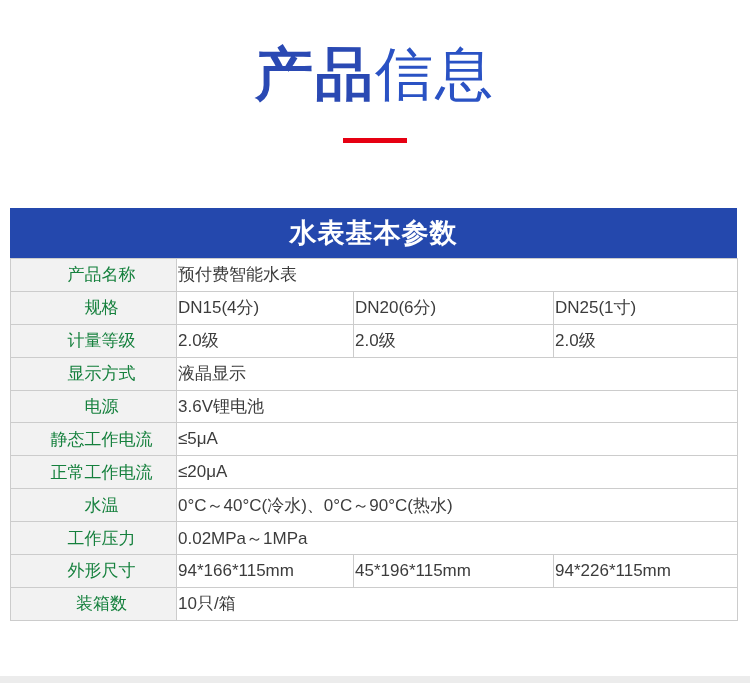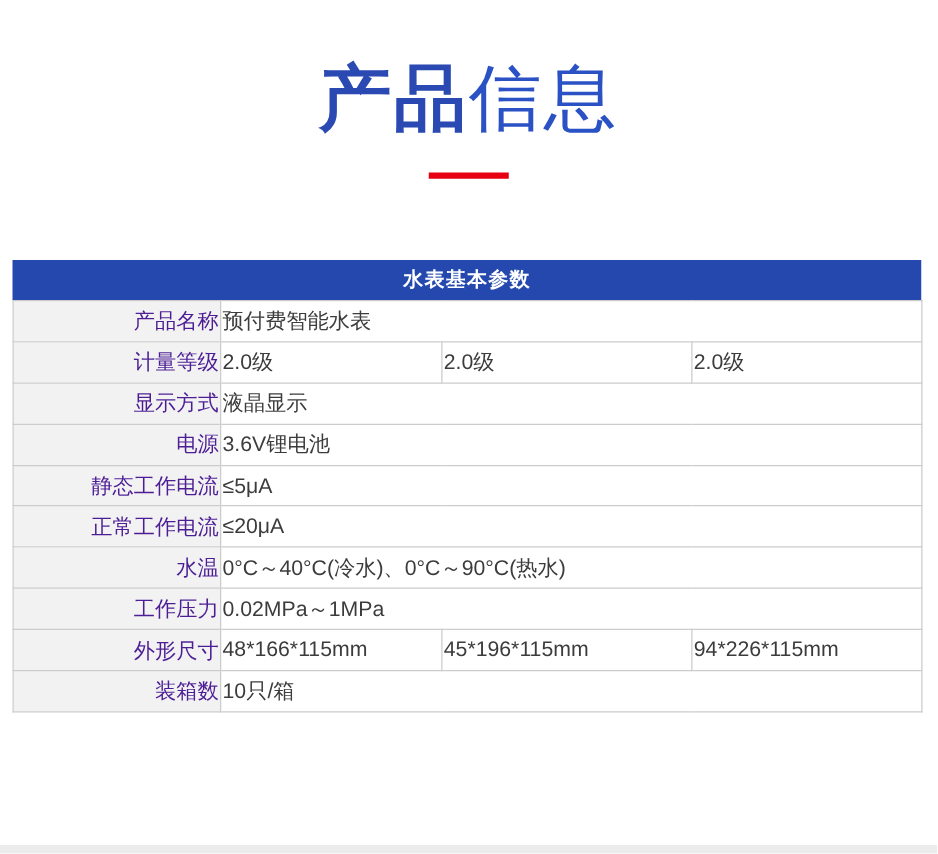--- a/index.html
+++ b/index.html
@@ -10,20 +10,21 @@
     background:#ffffff;
     font-family:"Liberation Sans","DejaVu Sans",sans-serif;
     color:#333333;
   }
   
   .title-block{
     padding-top:50px;
     text-align:center;
     line-height:1;
     white-space:nowrap;
+    font-family:Liberation Mono, monospace;
   }
   .title-bold{
     font-size:58px;
     font-weight:900;
     color:var(--title-bold,#2a49b3);
     letter-spacing:2px;
   }
   .title-light{
     font-size:58px;
     font-weight:400;
@@ -35,24 +36,24 @@
     margin:30px auto 0 auto;
     background:var(--accent-red,#e60012);
   }
   
   .table-wrap{
     position:absolute;
     left:10px;top:208px;
     width:727px;
   }
   .tbl-header{
-    height:32px;
+    height:50px;
     background:var(--accent-blue,#2448ad);
     color:#ffffff;
-    font-size:16px;
+    font-size:27px;
     font-weight:700;
     letter-spacing:1px;
     display:flex;
     align-items:center;
     justify-content:center;
   }
   table.spec{
     border-collapse:collapse;
     table-layout:fixed;
     width:727px;
@@ -62,23 +63,23 @@
     border:1px solid #cccccc;
     height:29.9px;
     font-size:17px;
     color:#3c3c3c;
     text-align:left;
     overflow:hidden;
     white-space:nowrap;
   }
   table.spec td.label{
     background:#f2f2f2;
-    text-align:right;
+    text-align:center;
     padding-left:17px;
-    color:#4c1d95;
+    color:#15803d;
     font-weight:500;
   }
   table.spec{border:1px solid #c3c3c3;border-top:none;}
   .bottom-strip{
     position:absolute;
     left:0;bottom:0;
     width:750px;height:7px;
     background:#ececec;
   }
 </style>
@@ -101,20 +102,26 @@
           <col style="width: 177px;">
           <col style="width: 200px;">
           <col style="width: 184px;">
         </colgroup>
       <tbody id="spec-body">
           <tr>
             <td class="label">产品名称</td>
             <td colspan="3">预付费智能水表</td>
           </tr>
           <tr>
+            <td class="label">规格</td>
+            <td>DN15(4分)</td>
+            <td>DN20(6分)</td>
+            <td>DN25(1寸)</td>
+          </tr>
+          <tr>
             <td class="label">计量等级</td>
             <td>2.0级</td>
             <td>2.0级</td>
             <td>2.0级</td>
           </tr>
           <tr>
             <td class="label">显示方式</td>
             <td colspan="3">液晶显示</td>
           </tr>
           <tr>
@@ -132,21 +139,21 @@
           <tr>
             <td class="label">水温</td>
             <td colspan="3">0°C～40°C(冷水)、0°C～90°C(热水)</td>
           </tr>
           <tr>
             <td class="label">工作压力</td>
             <td colspan="3">0.02MPa～1MPa</td>
           </tr>
           <tr>
             <td class="label">外形尺寸</td>
-            <td>48*166*115mm</td>
+            <td>94*166*115mm</td>
             <td>45*196*115mm</td>
             <td>94*226*115mm</td>
           </tr>
           <tr>
             <td class="label">装箱数</td>
             <td colspan="3">10只/箱</td>
           </tr>
         </tbody>
     </table>
   </div>

